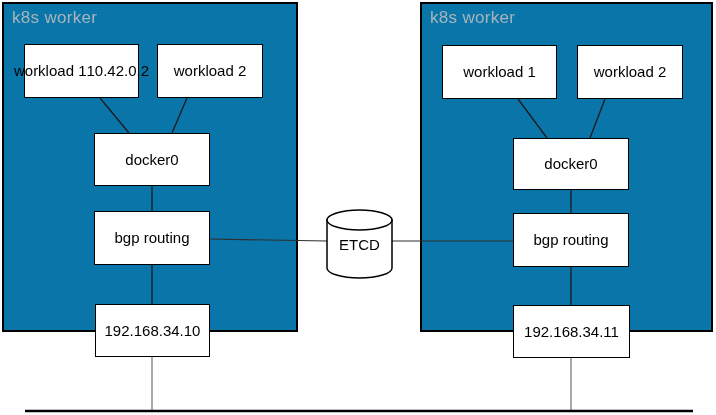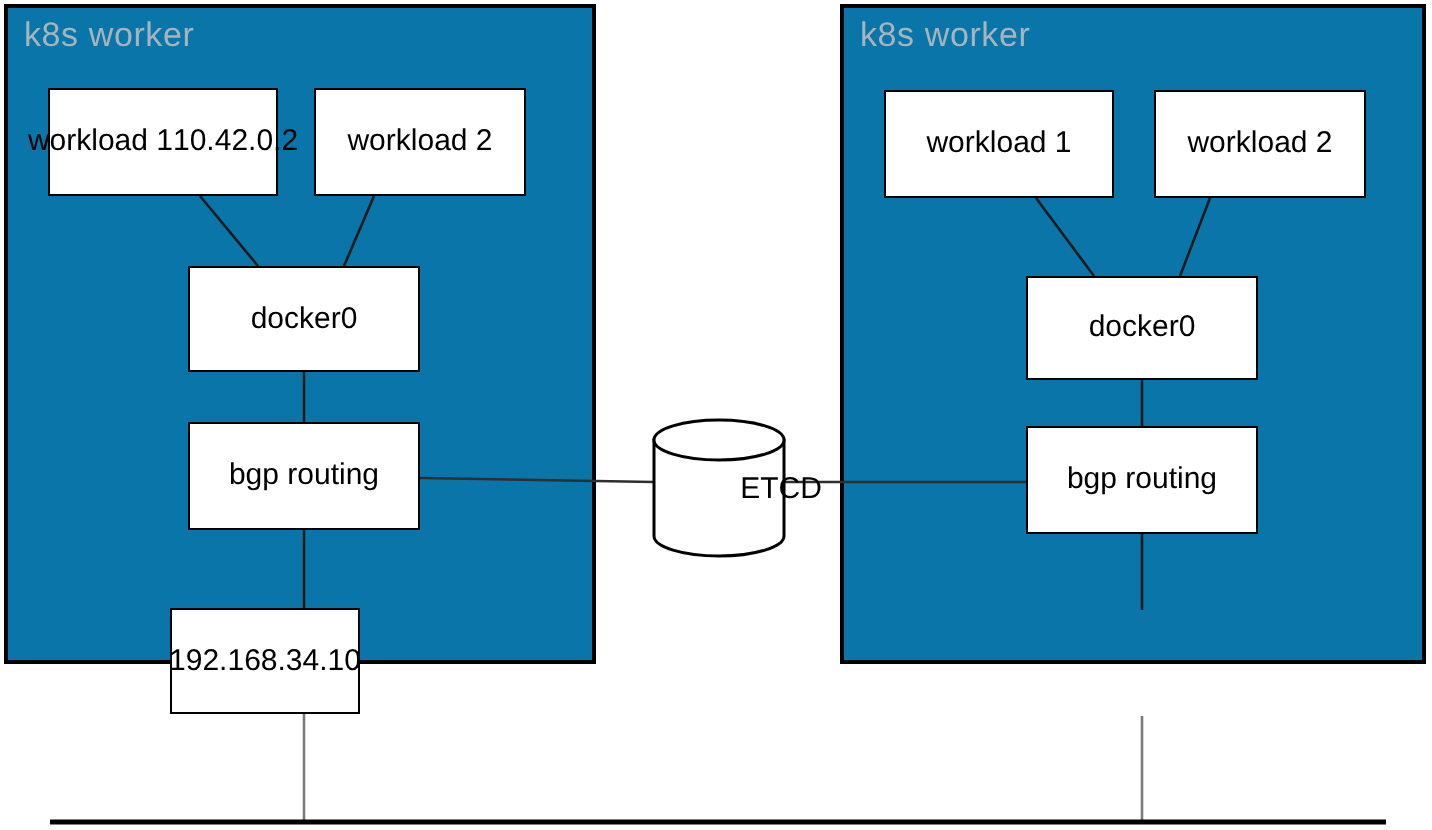--- a/index.html
+++ b/index.html
@@ -55,21 +55,20 @@
     white-space: nowrap;
   }
   .etcd-label {
     position: absolute;
     z-index: 3;
     display: flex;
     align-items: center;
     justify-content: center;
     font-size: 15px;
     color: #000000;
-    margin-left: 31px;
   }
 </style>
 </head>
 <body>
 
 <div class="canvas">
 
   <div class="worker" style="left:2px; top:2px; width:296px; height:330px;">
     <div class="worker-label">k8s worker</div>
   </div>
@@ -109,32 +108,35 @@
   </div>
   <div class="node" style="left:157px; top:44px; width:106px; height:54px;">
     <div>workload 2</div>
   </div>
   <div class="node" style="left:94px; top:133px; width:116px; height:53px;">
     <div>docker0</div>
   </div>
   <div class="node" style="left:94px; top:211px; width:116px; height:54px;">
     <div>bgp routing</div>
   </div>
-  <div class="node" style="left:85px; top:304px; width:95px; height:53px;">
+  <div class="node" style="left:95px; top:304px; width:115px; height:53px;">
     <div>192.168.34.10</div>
   </div>
 
   <div class="node" style="left:442px; top:45px; width:115px; height:54px;">
     <div>workload 1</div>
   </div>
   <div class="node" style="left:577px; top:45px; width:106px; height:54px;">
     <div>workload 2</div>
   </div>
   <div class="node" style="left:513px; top:138px; width:116px; height:52px;">
     <div>docker0</div>
   </div>
   <div class="node" style="left:513px; top:213px; width:116px; height:54px;">
     <div>bgp routing</div>
   </div>
+  <div class="node" style="left:513px; top:305px; width:117px; height:53px;">
+    <div>192.168.34.11</div>
+  </div>
 
   <div class="etcd-label" style="left:327px; top:215px; width:65px; height:58px;">ETCD</div>
 
 </div>
 
 </body></html>

